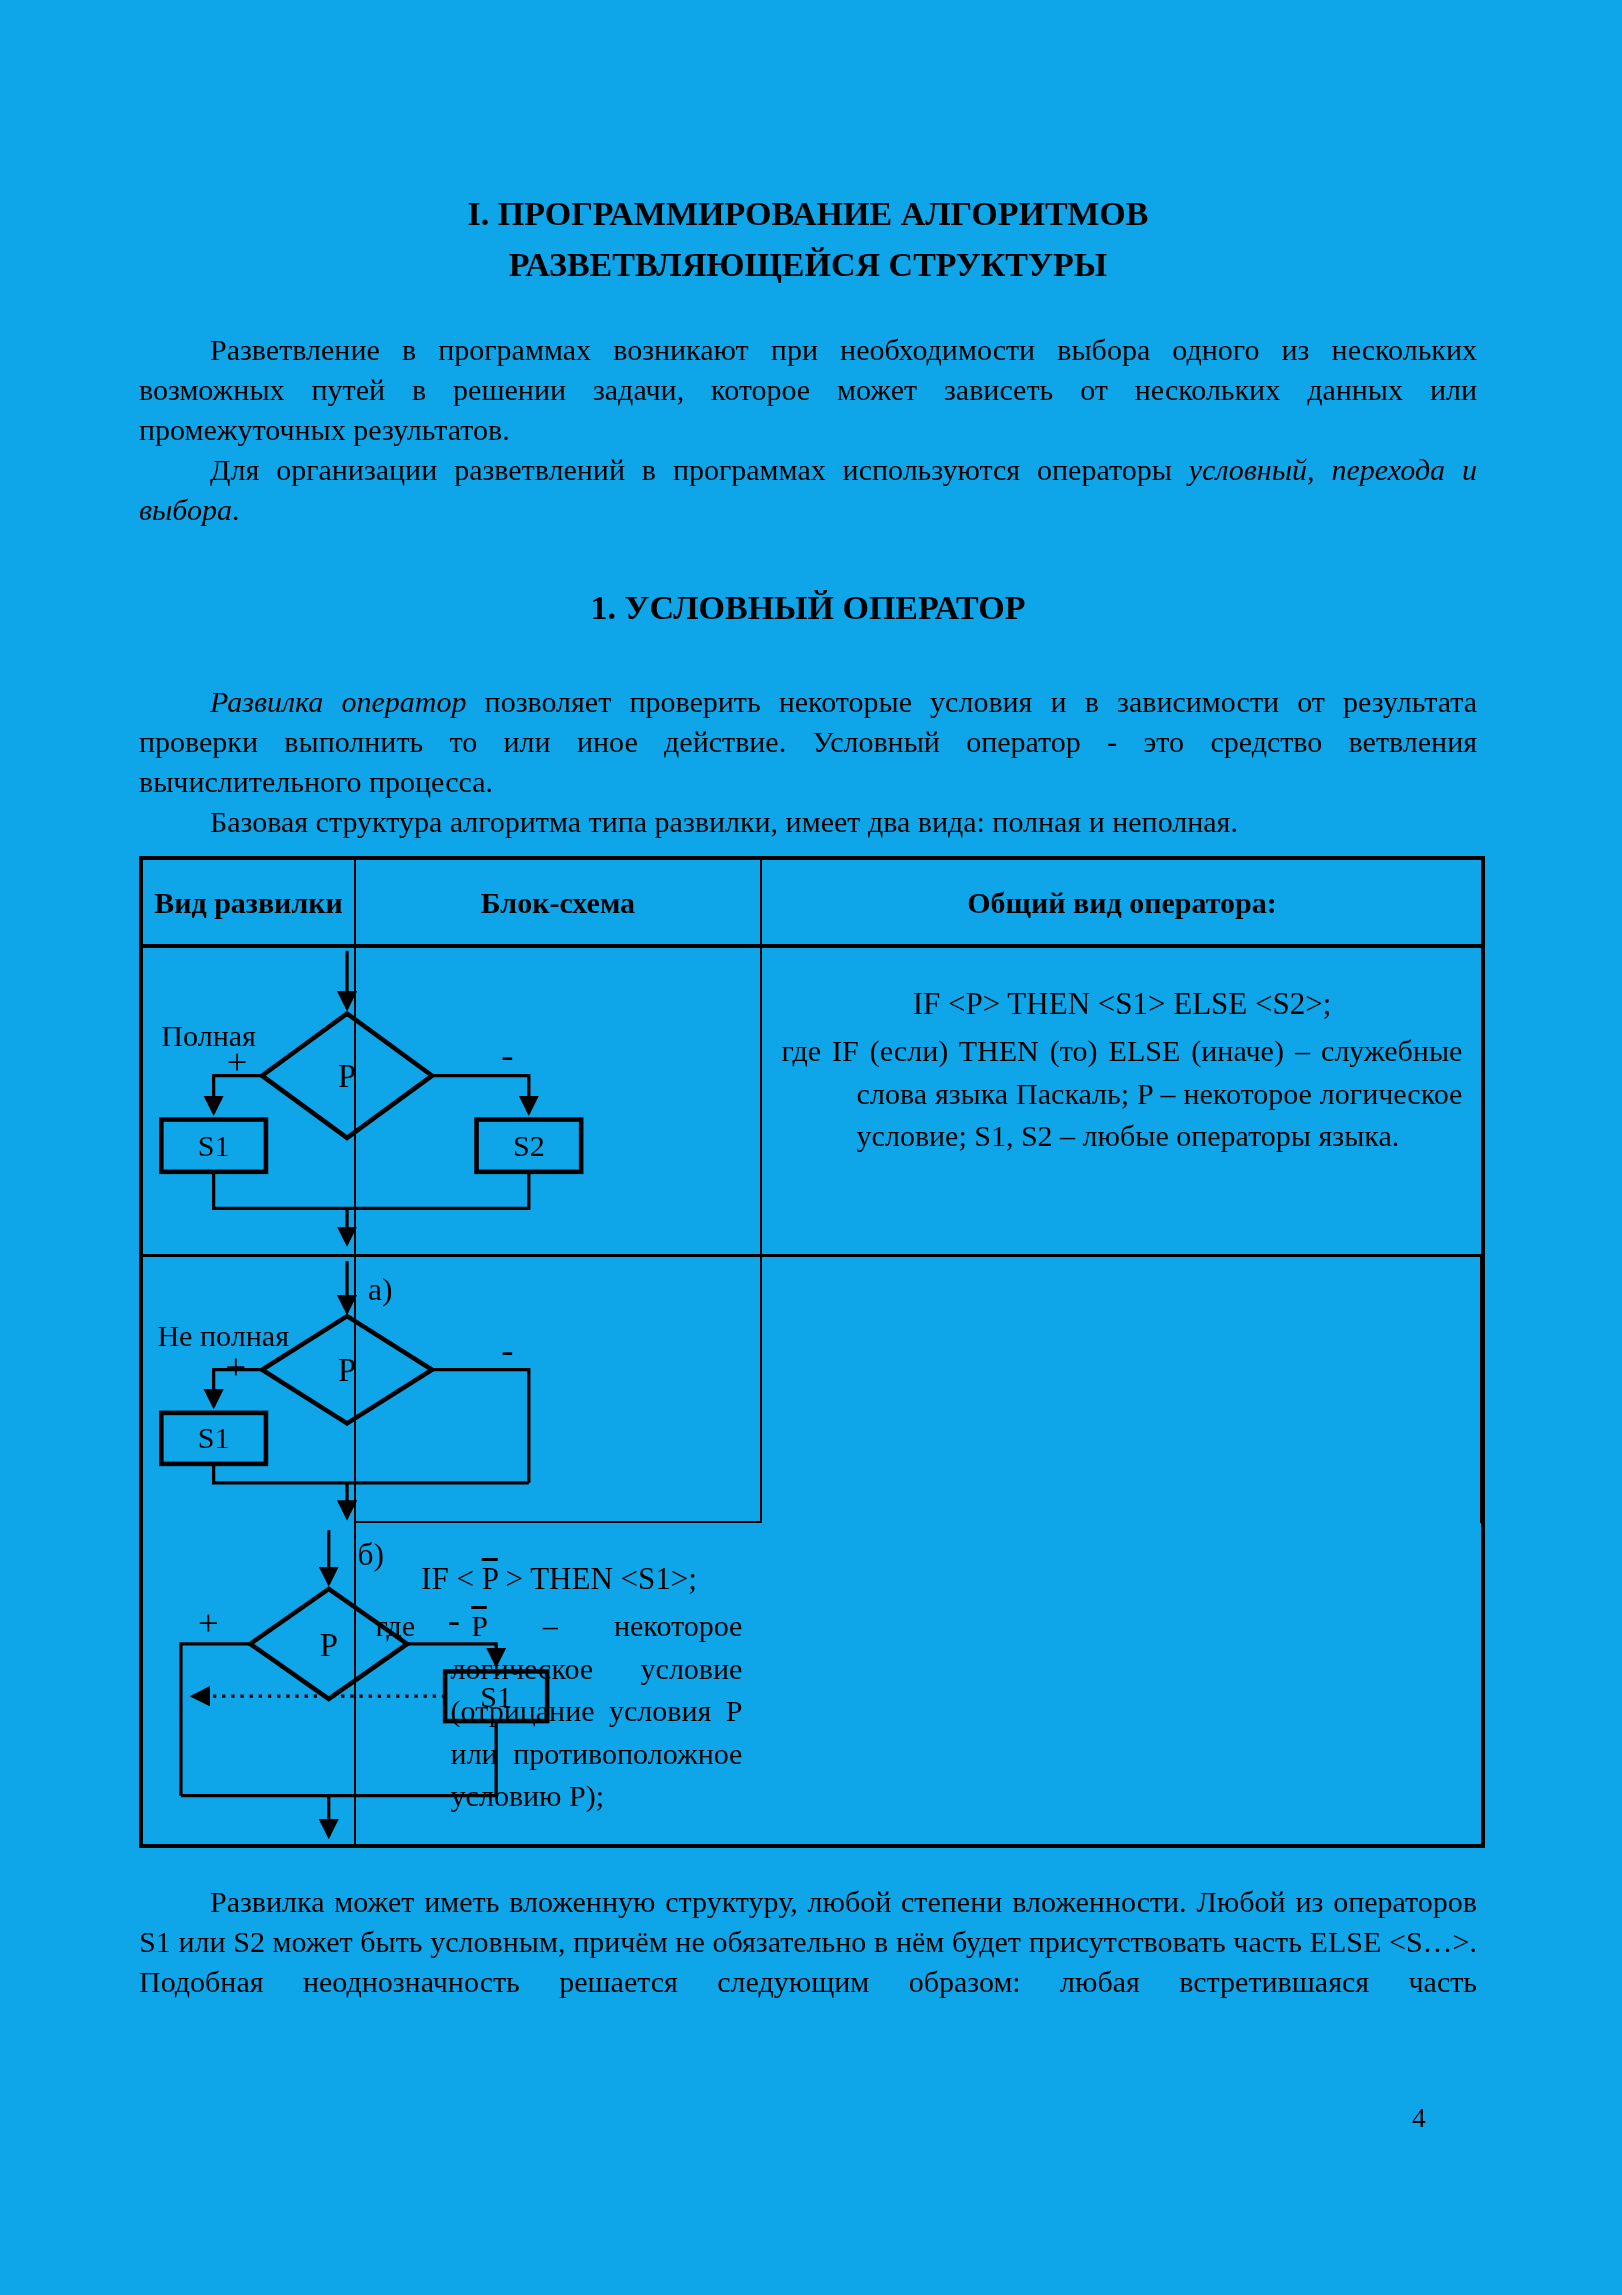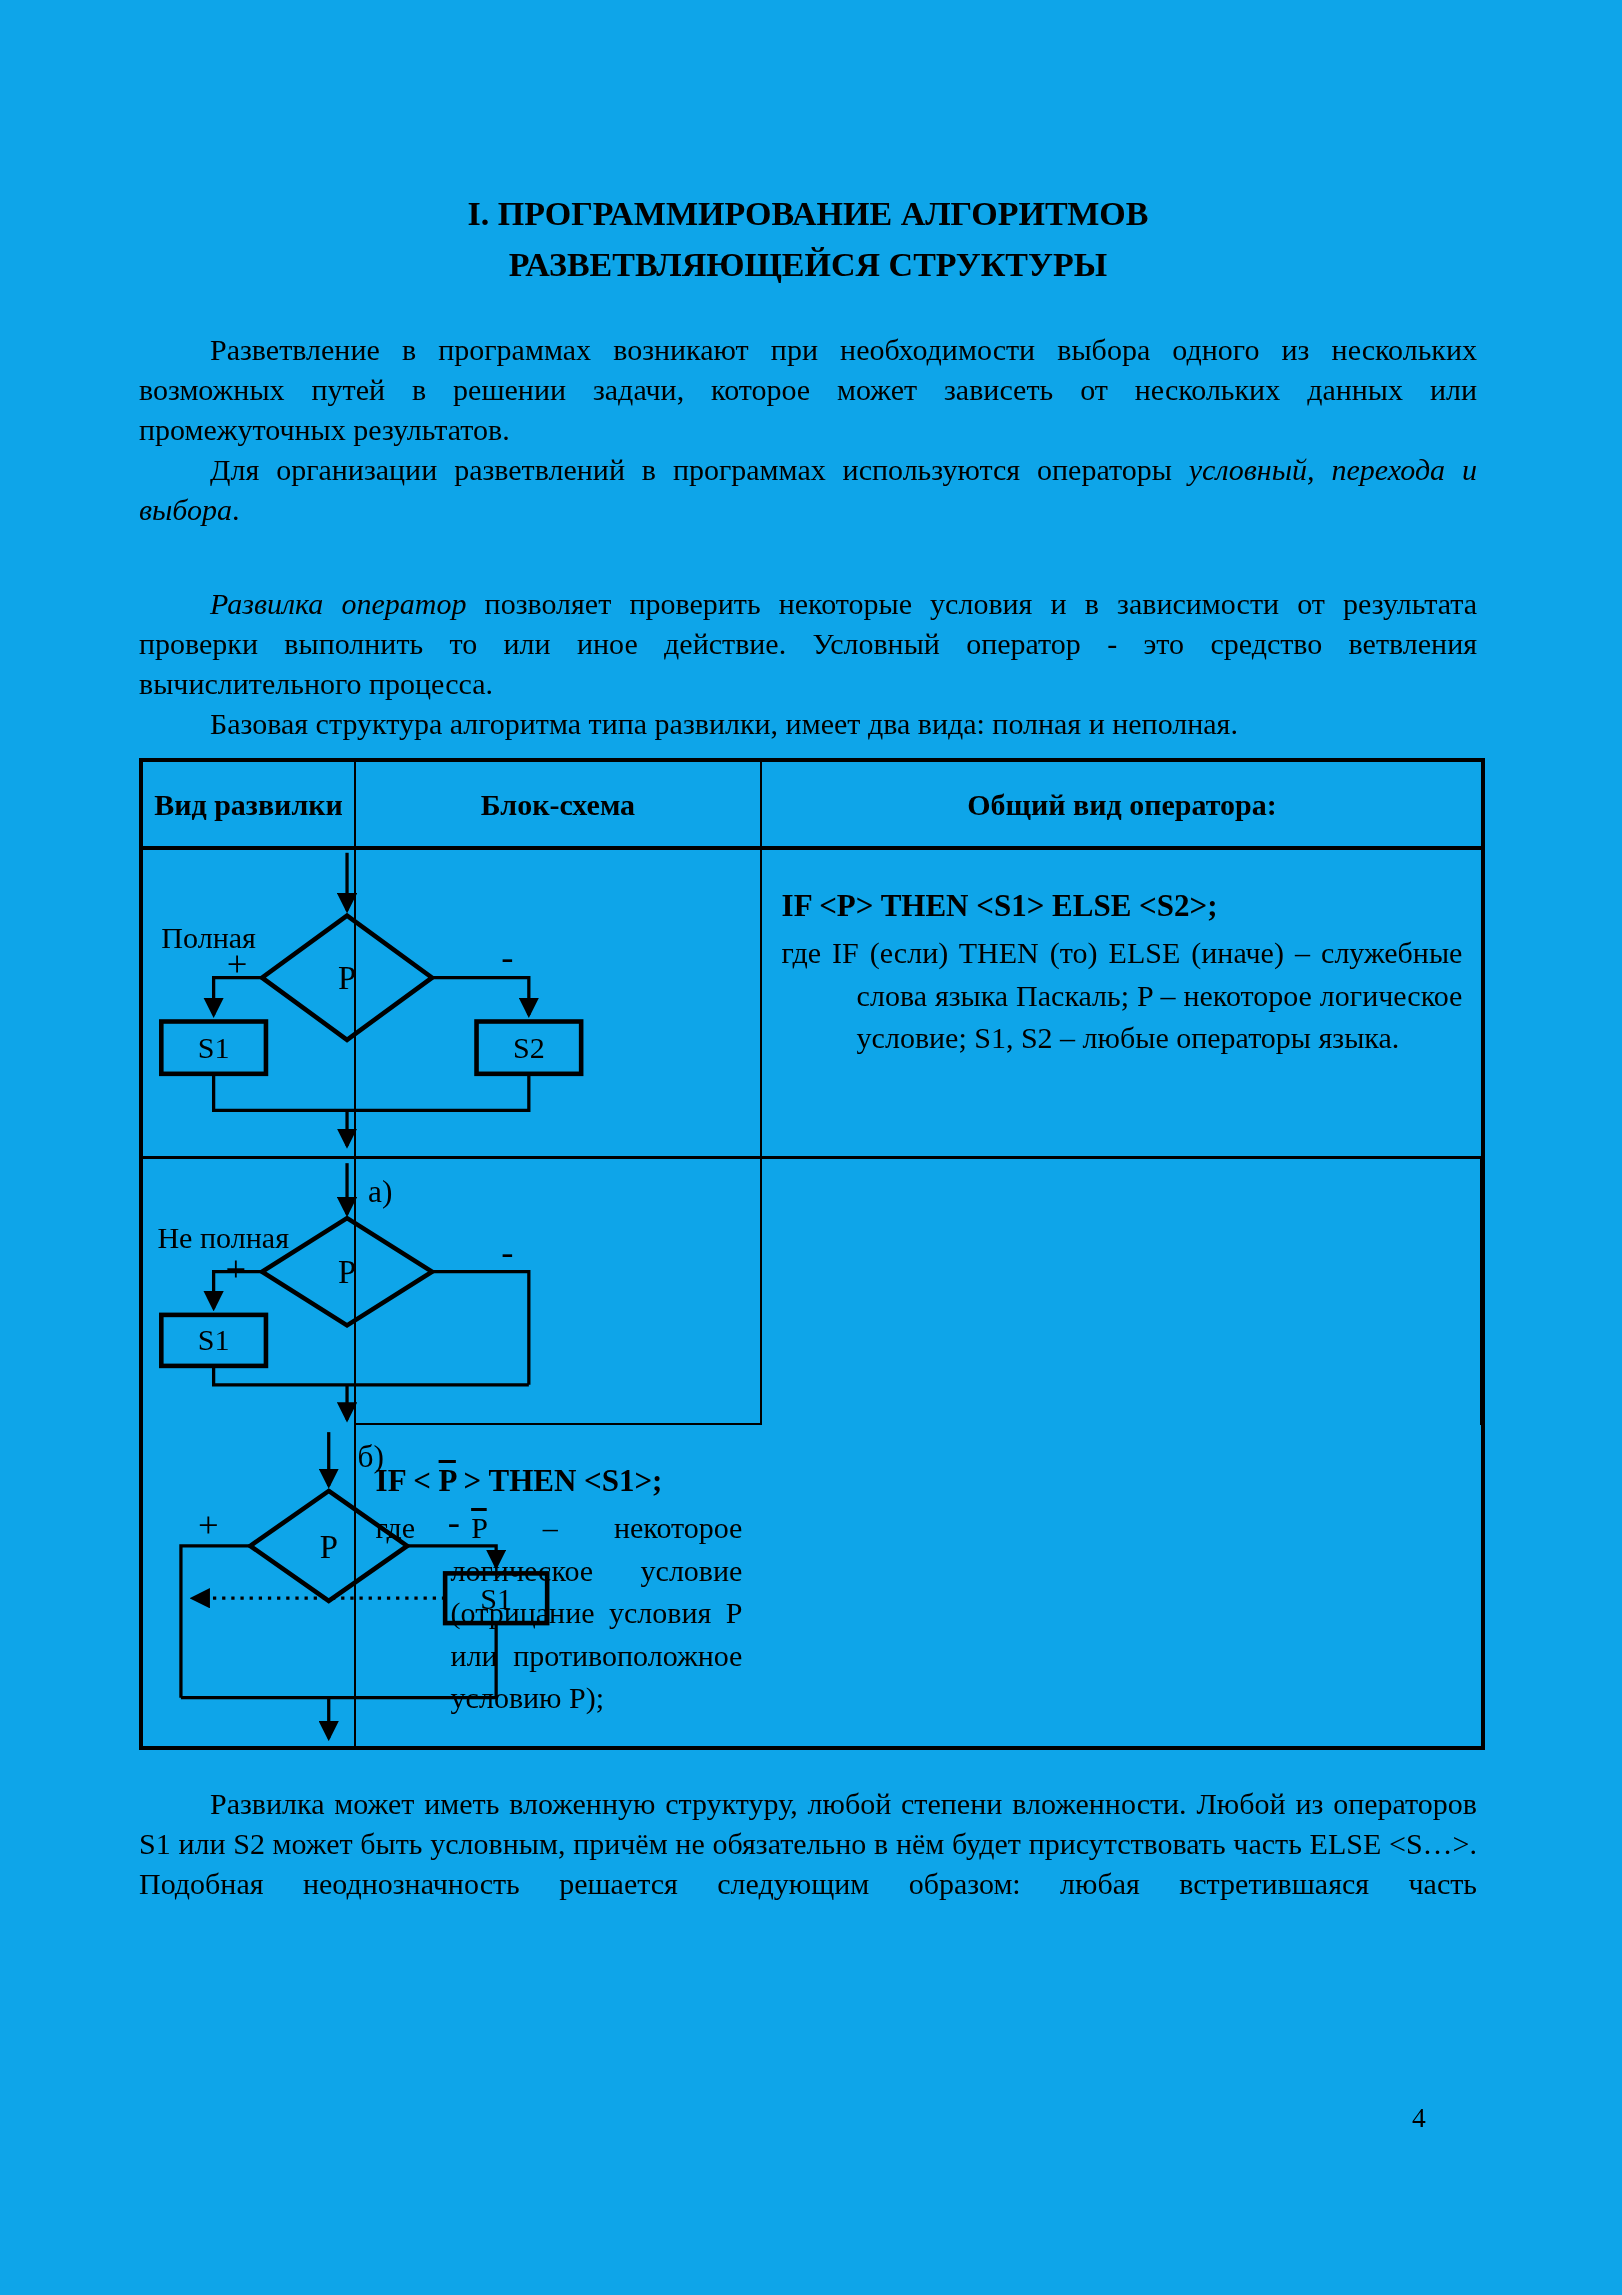--- a/index.html
+++ b/index.html
@@ -38,21 +38,21 @@
   .hcell{
     border-bottom:4.6px solid #000;
     display:flex;align-items:center;justify-content:center;
     text-align:center;font-weight:bold;font-size:30px;line-height:1.3;
   }
   .vline{border-right:2.6px solid #000;}
   .r1{border-bottom:3.3px solid #000;}
   .r2{border-bottom:2.6px solid #000;}
   .kindcell{grid-row:3 / span 2;}
   .c3{padding:0 19.6px;font-size:30px;line-height:1.42;}
-  .opline{margin:34px 0 0 0;font-weight:bold;font-size:31px;}
+  .opline{margin:34px 0 0 0;text-align:center;font-weight:normal;font-size:31px;}
   .opline2{margin-top:51px;}
   .hang{margin:3.9px 0 0 75px;text-indent:-75px;text-align:justify;}
 
   
   .fc{position:absolute;left:0;pointer-events:none;}
   .fc text{font-family:"Liberation Serif","DejaVu Serif",serif;fill:#000;}
   .fc .lbl{font-size:46px;}
   .fc .pm{font-size:56px;}
   .fc .cond{font-size:50px;}
   .fc .boxlbl{font-size:46px;}
@@ -71,20 +71,21 @@
 
     <div class="doc-title">
       <div>I. ПРОГРАММИРОВАНИЕ АЛГОРИТМОВ</div>
       <div>РАЗВЕТВЛЯЮЩЕЙСЯ СТРУКТУРЫ</div>
     </div>
 
     <p class="body-par first-par"><span>Разветвление в программах возникают при необходимости выбора одного из нескольких возможных путей в решении задачи, которое может зависеть от нескольких данных или промежуточных результатов.</span></p>
 
     <p class="body-par"><span>Для организации разветвлений в программах используются операторы </span><span class="it">условный, перехода и выбора</span><span>.</span></p>
 
+    <h2 class="section-heading">1. УСЛОВНЫЙ ОПЕРАТОР</h2>
 
     <p class="body-par after-heading"><span class="it">Развилка оператор</span><span> позволяет проверить некоторые условия и в зависимости от результата проверки выполнить то или иное действие. Условный оператор - это средство ветвления вычислительного процесса.</span></p>
 
     <p class="body-par"><span>Базовая структура алгоритма типа развилки, имеет два вида: полная и неполная.</span></p>
 
     <div class="optable">
 
       <div class="hcell vline">Вид развилки</div>
       <div class="hcell vline">Блок-схема</div>
       <div class="hcell">Общий вид оператора:</div>

